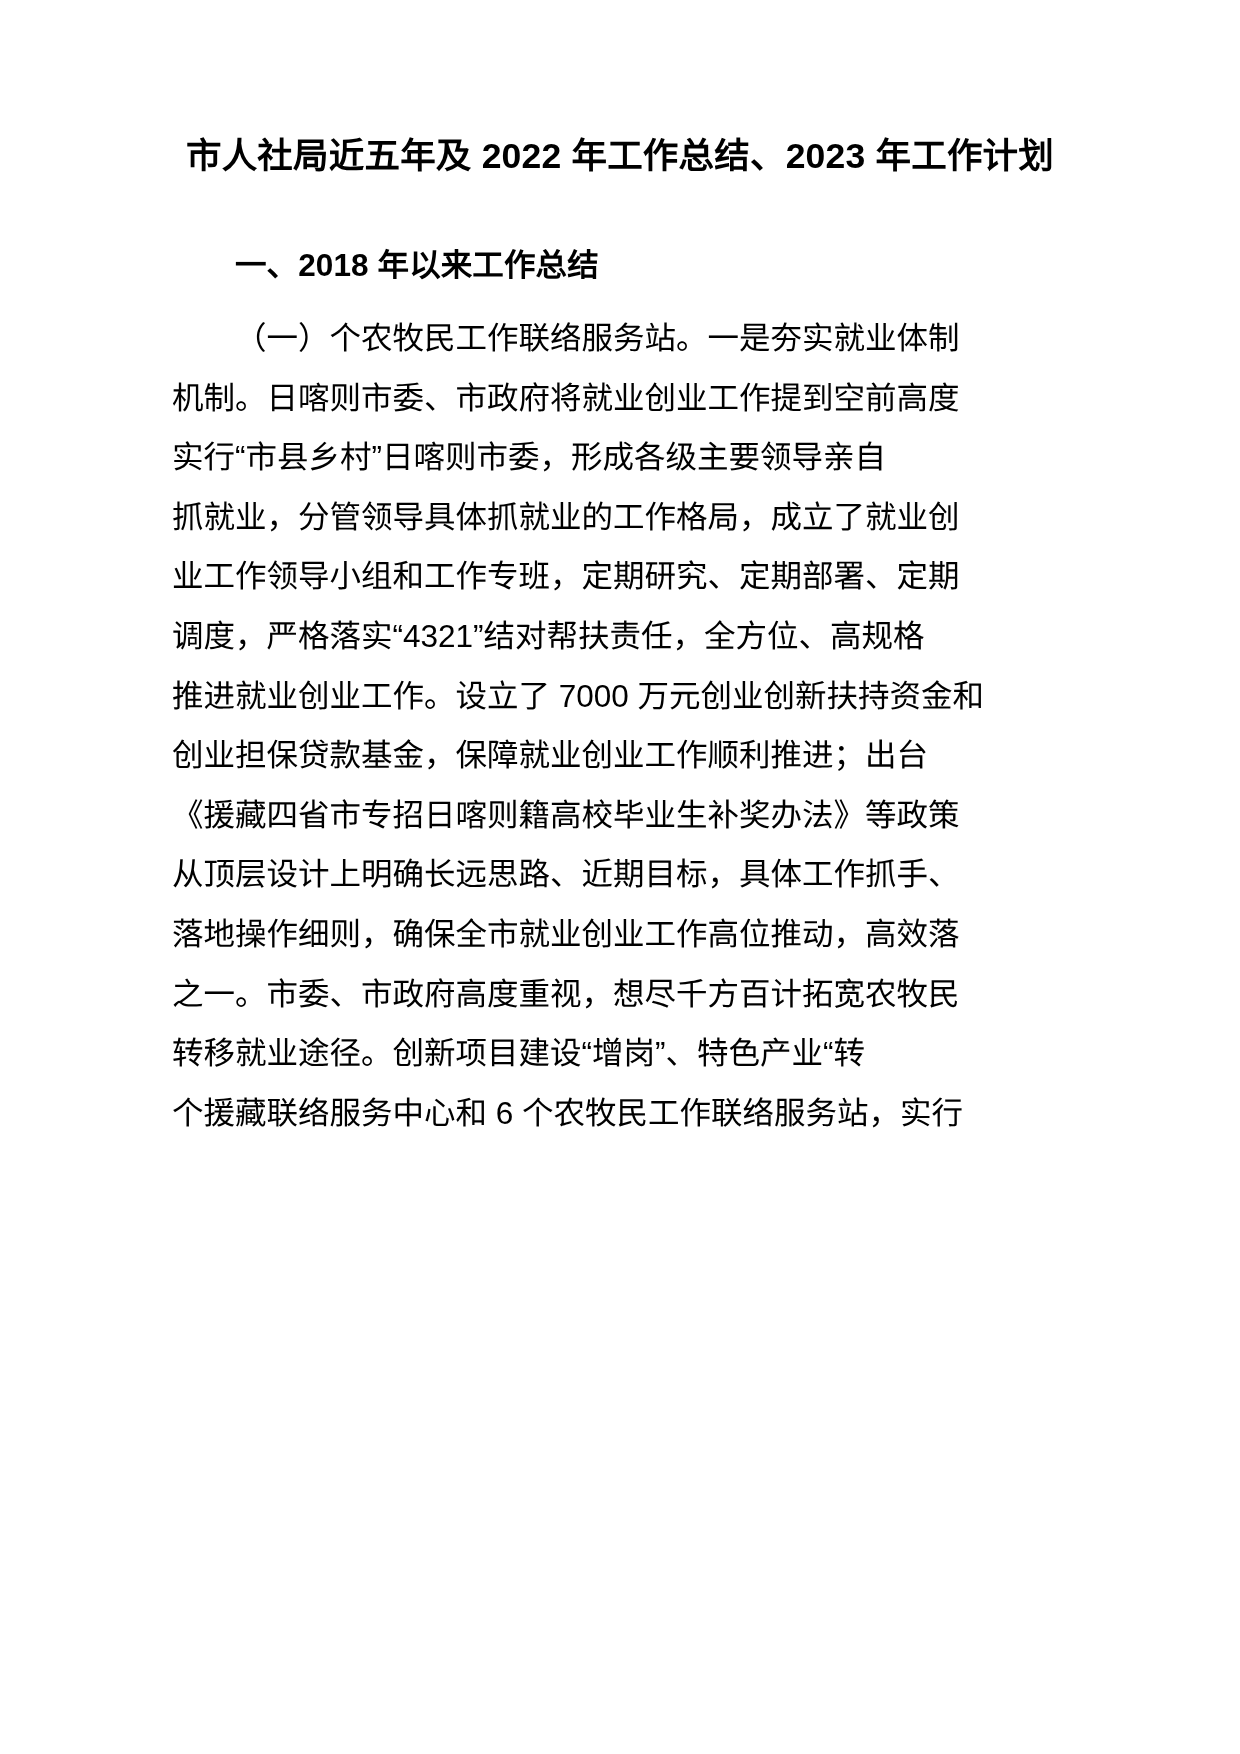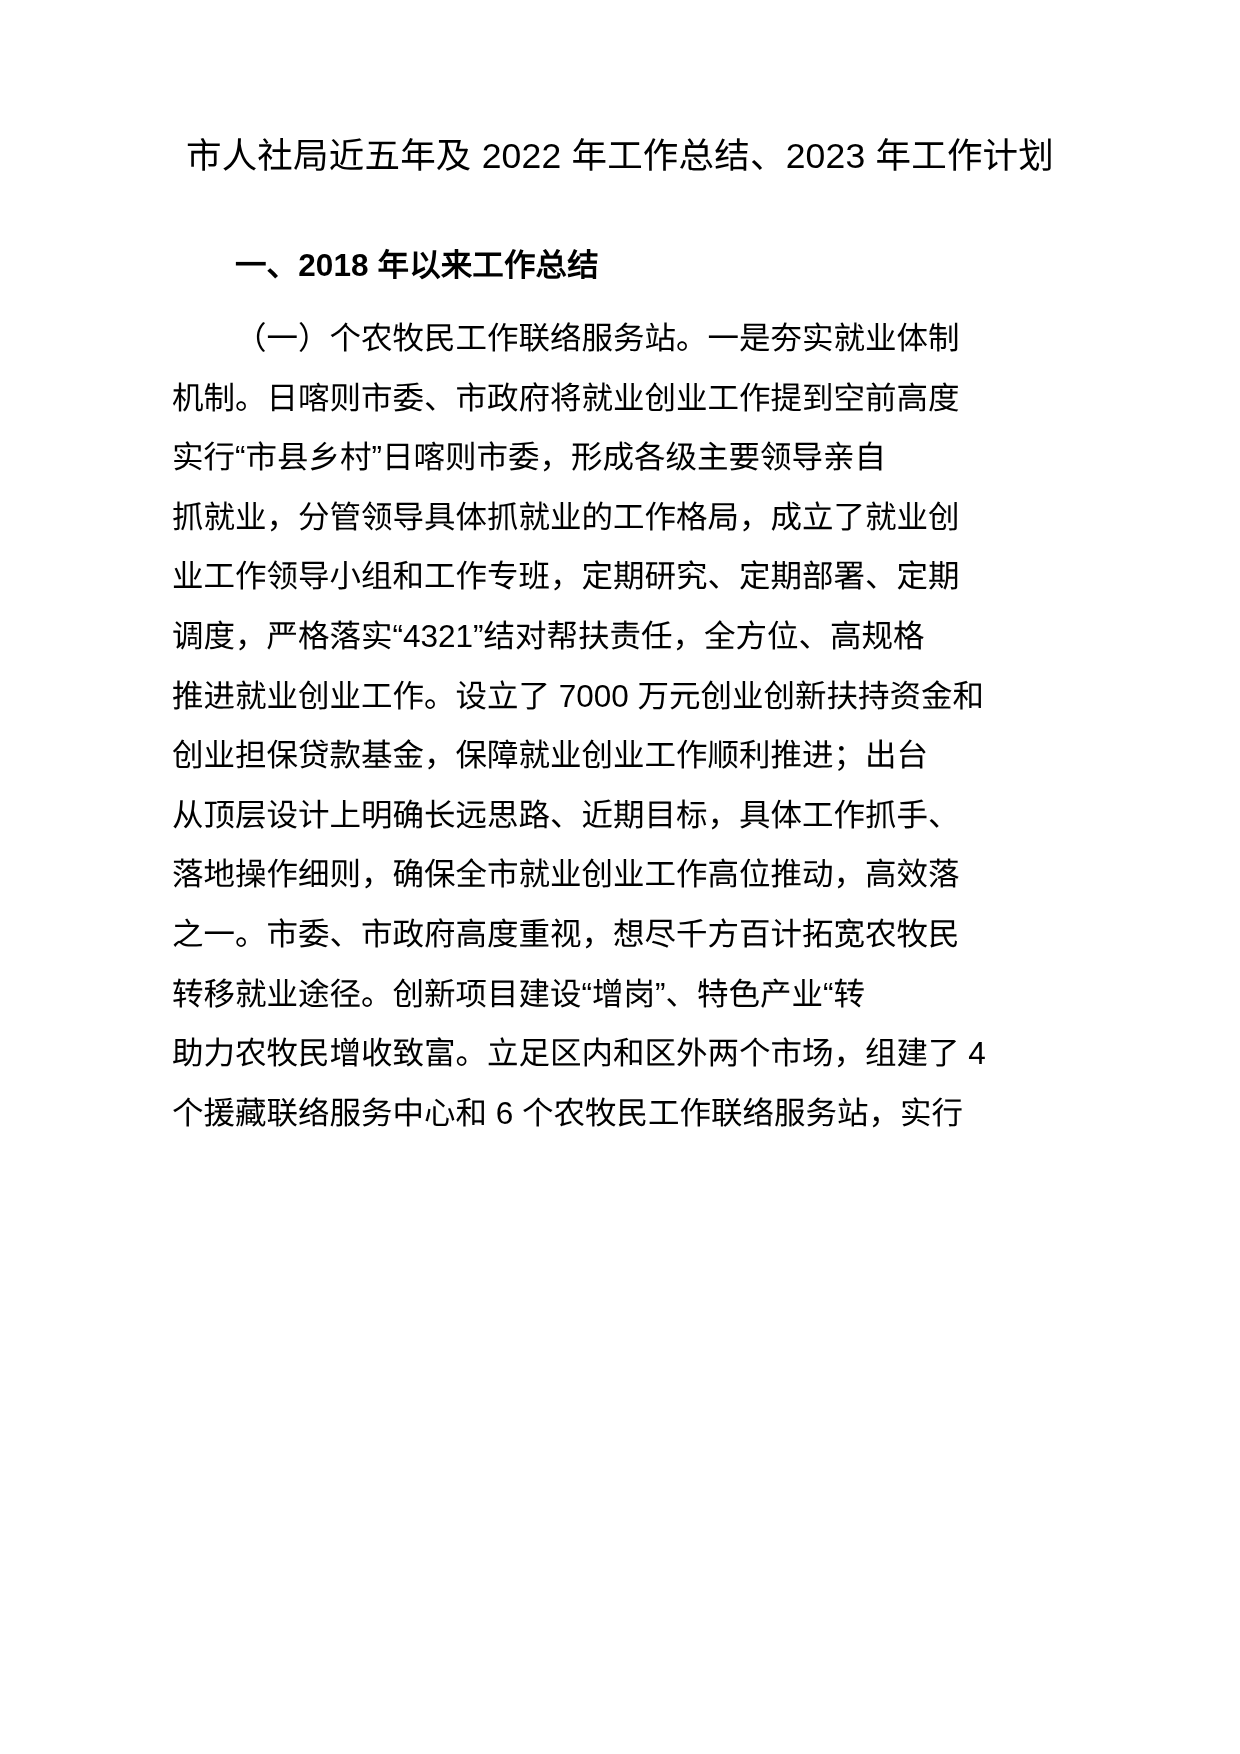--- a/index.html
+++ b/index.html
@@ -24,21 +24,21 @@
 
   .content {
     position: absolute;
     left: 172px;
     top: 128px;
     width: 896px;
   }
 
   
   .doc-title {
-    font-weight: normal;
+    font-weight: bold;
     font-size: 35.5px;
     line-height: 1.62;
     text-align: center;
     letter-spacing: 0.2px;
     margin: 0;
     padding: 0 6px;
   }
   .doc-title .tline {
     display: block;
     white-space: nowrap;
@@ -109,22 +109,22 @@
 
     <div class="body-para">
       <span class="ln indent">（一）个农牧民工作联络服务站。一是夯实就业体制</span>
       <span class="ln">机制。日喀则市委、市政府将就业创业工作提到空前高度</span>
       <span class="ln">实行“市县乡村”日喀则市委，形成各级主要领导亲自</span>
       <span class="ln">抓就业，分管领导具体抓就业的工作格局，成立了就业创</span>
       <span class="ln">业工作领导小组和工作专班，定期研究、定期部署、定期</span>
       <span class="ln">调度，严格落实“4321”结对帮扶责任，全方位、高规格</span>
       <span class="ln">推进就业创业工作。设立了 7000 万元创业创新扶持资金和</span>
       <span class="ln">创业担保贷款基金，保障就业创业工作顺利推进；出台</span>
+      <span class="ln">《援藏四省市专招日喀则籍高校毕业生补奖办法》等政策</span>
       <span class="ln">从顶层设计上明确长远思路、近期目标，具体工作抓手、</span>
       <span class="ln">落地操作细则，确保全市就业创业工作高位推动，高效落</span>
       <span class="ln">之一。市委、市政府高度重视，想尽千方百计拓宽农牧民</span>
       <span class="ln">转移就业途径。创新项目建设“增岗”、特色产业“转</span>
-      <span class="ln">助力农牧民增收致富。立足区内和区外两个市场，组建了 4</span>
       <span class="ln">个援藏联络服务中心和 6 个农牧民工作联络服务站，实行</span>
     </div>
 
   </div>
 </div>
 
 </body></html>

